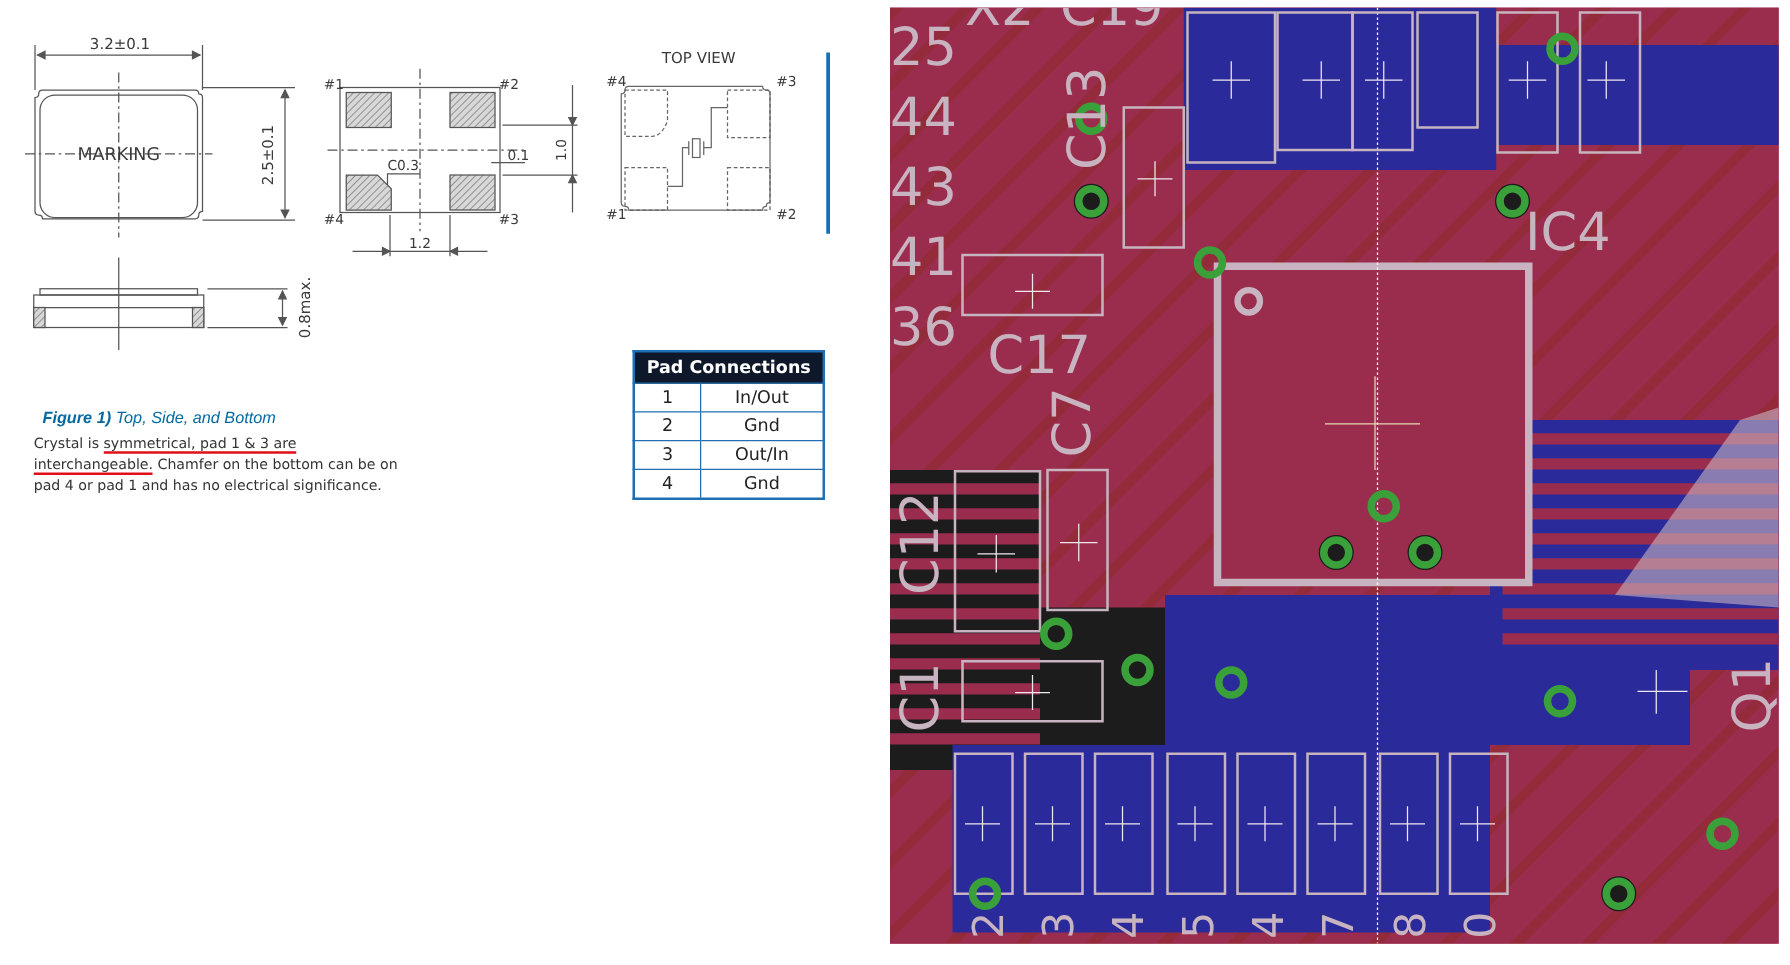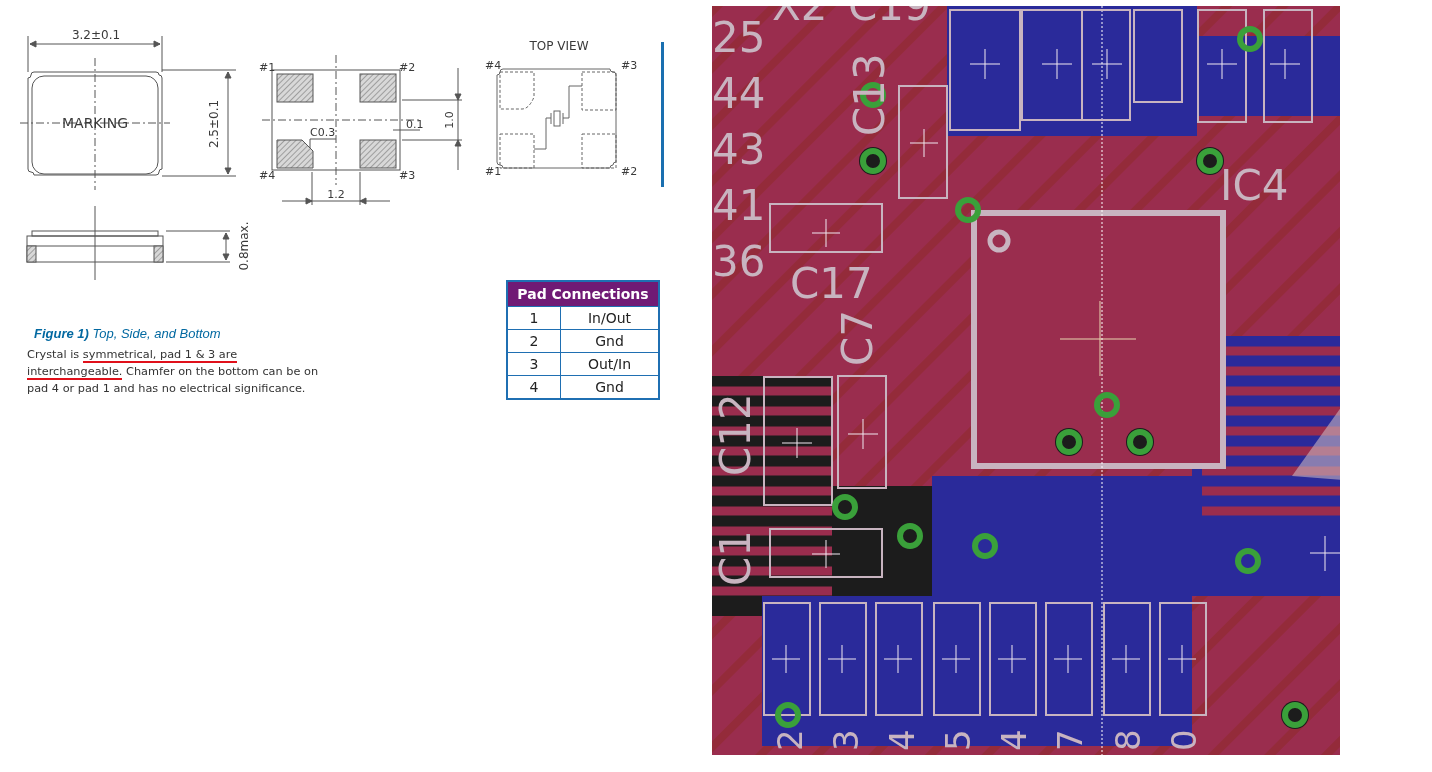--- a/index.html
+++ b/index.html
@@ -5,25 +5,25 @@
   html,body{margin:0;padding:0;background:#ffffff;}
   body{width:1432px;height:772px;position:relative;overflow:hidden;font-family:"Liberation Sans",sans-serif;}
   .abs{position:absolute;}
   .draw-txt{font-family:"DejaVu Sans",sans-serif;fill:#3a3a3a;}
   .caption{left:34px;top:314px;font-size:13px;color:#0369a1;font-family:Liberation Sans, sans-serif;margin-top:12px;}
   .caption b{font-style:italic;font-weight:bold;}
   .caption i{font-style:italic;}
   .note{left:27px;top:346px;width:300px;font-size:11.3px;line-height:17px;color:#333;font-family:"DejaVu Sans",sans-serif;}
   .note .ul{border-bottom:2px solid #e0101a;padding-bottom:0;}
   table.pads{position:absolute;left:506px;top:280px;border-collapse:collapse;font-family:"DejaVu Sans",sans-serif;font-size:14px;border:2px solid #1f6fb2;width:154px;}
-  table.pads th{background:#701a75;color:#fff;font-weight:bold;height:24px;padding:0 6px;text-align:center;font-size:14px;}
+  table.pads th{background:#0f172a;color:#fff;font-weight:bold;height:24px;padding:0 6px;text-align:center;font-size:14px;}
   table.pads td{border:1.5px solid #1f6fb2;height:22px;text-align:center;color:#222;padding:0;}
   table.pads td.n{width:52px;}
   .vbar{left:661px;top:42px;width:3px;height:145px;background:#1a6fb0;}
-  .pcb{left:712px;top:6px;width:628px;height:749px;overflow:hidden;background:#9a2d4e;}
+  .pcb{left:712px;top:6px;width:711px;height:749px;overflow:hidden;background:#9a2d4e;}
 </style>
 </head>
 <body>
 
 <svg class="abs" style="left:0;top:0" width="700" height="300">
 
   <g stroke="#555" fill="none" stroke-width="1">
     <line x1="28" y1="36" x2="28" y2="72"></line>
     <line x1="162" y1="36" x2="162" y2="72"></line>
     <line x1="30" y1="44" x2="160" y2="44"></line>

